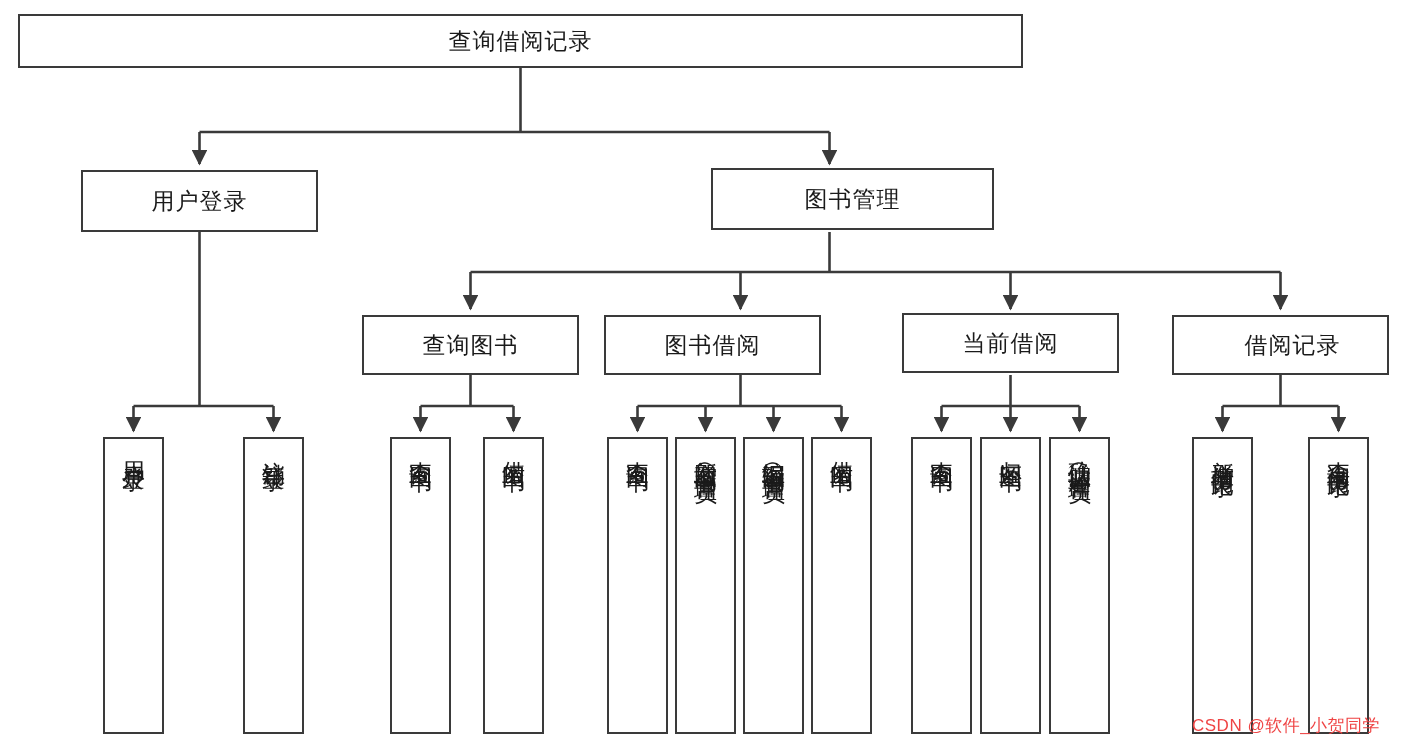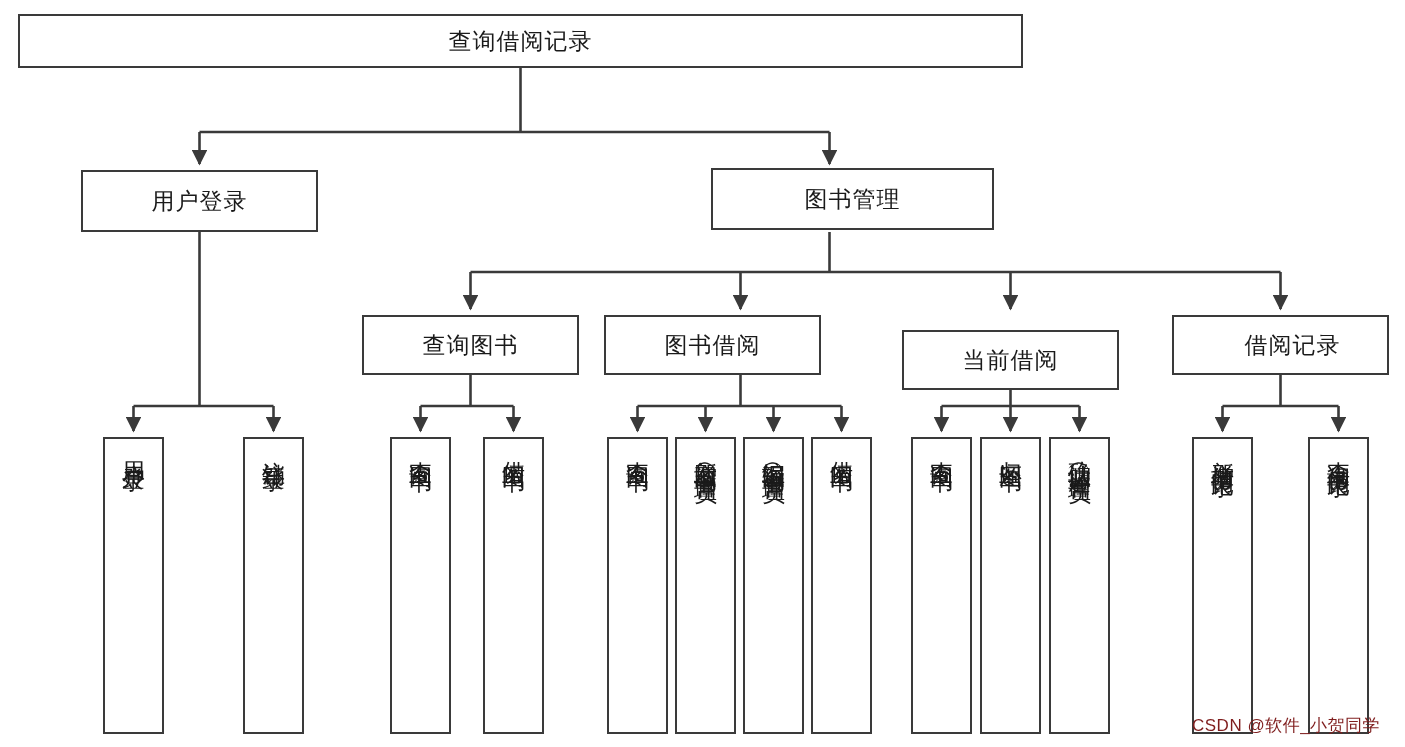--- a/index.html
+++ b/index.html
@@ -57,21 +57,21 @@
     writing-mode: vertical-rl;
     text-orientation: upright;
     font-size: 23px;
     line-height: 1.0;
     letter-spacing: 3px;
     margin-top: 4px;
   }
   .watermark {
     position: absolute;
     font-size: 17px;
-    color: #7f1d1d;
+    color: #ef4444;
     white-space: nowrap;
     letter-spacing: 0.5px;
     text-align: right;
   }
 </style>
 </head>
 <body>
 
 <div id="stage">
 
@@ -135,21 +135,21 @@
   <div class="node horiz" style="left:711px; top:154px; width:283px; height:62px;margin-top:14px;">
     <span class="label">图书管理</span>
   </div>
 
   <div class="node horiz" style="left:362px; top:315px; width:217px; height:60px;">
     <span class="label">查询图书</span>
   </div>
   <div class="node horiz" style="left:604px; top:315px; width:217px; height:60px;">
     <span class="label">图书借阅</span>
   </div>
-  <div class="node horiz" style="left:902px; top:330px; width:217px; height:60px;">
+  <div class="node horiz" style="left:902px; top:313px; width:217px; height:60px;">
     <span class="label">当前借阅</span>
   </div>
   <div class="node horiz" style="left:1172px; top:315px; width:217px; height:60px;padding-left:24px;">
     <span class="label">借阅记录</span>
   </div>
 
   <div class="node vert" style="left:103px; top:437px; width:61px; height:297px;">
     <span class="label">用户登录</span>
   </div>
   <div class="node vert" style="left:243px; top:437px; width:61px; height:297px;">

